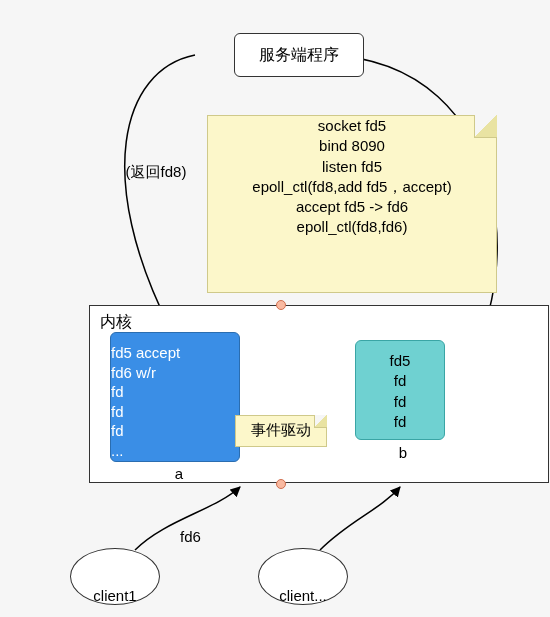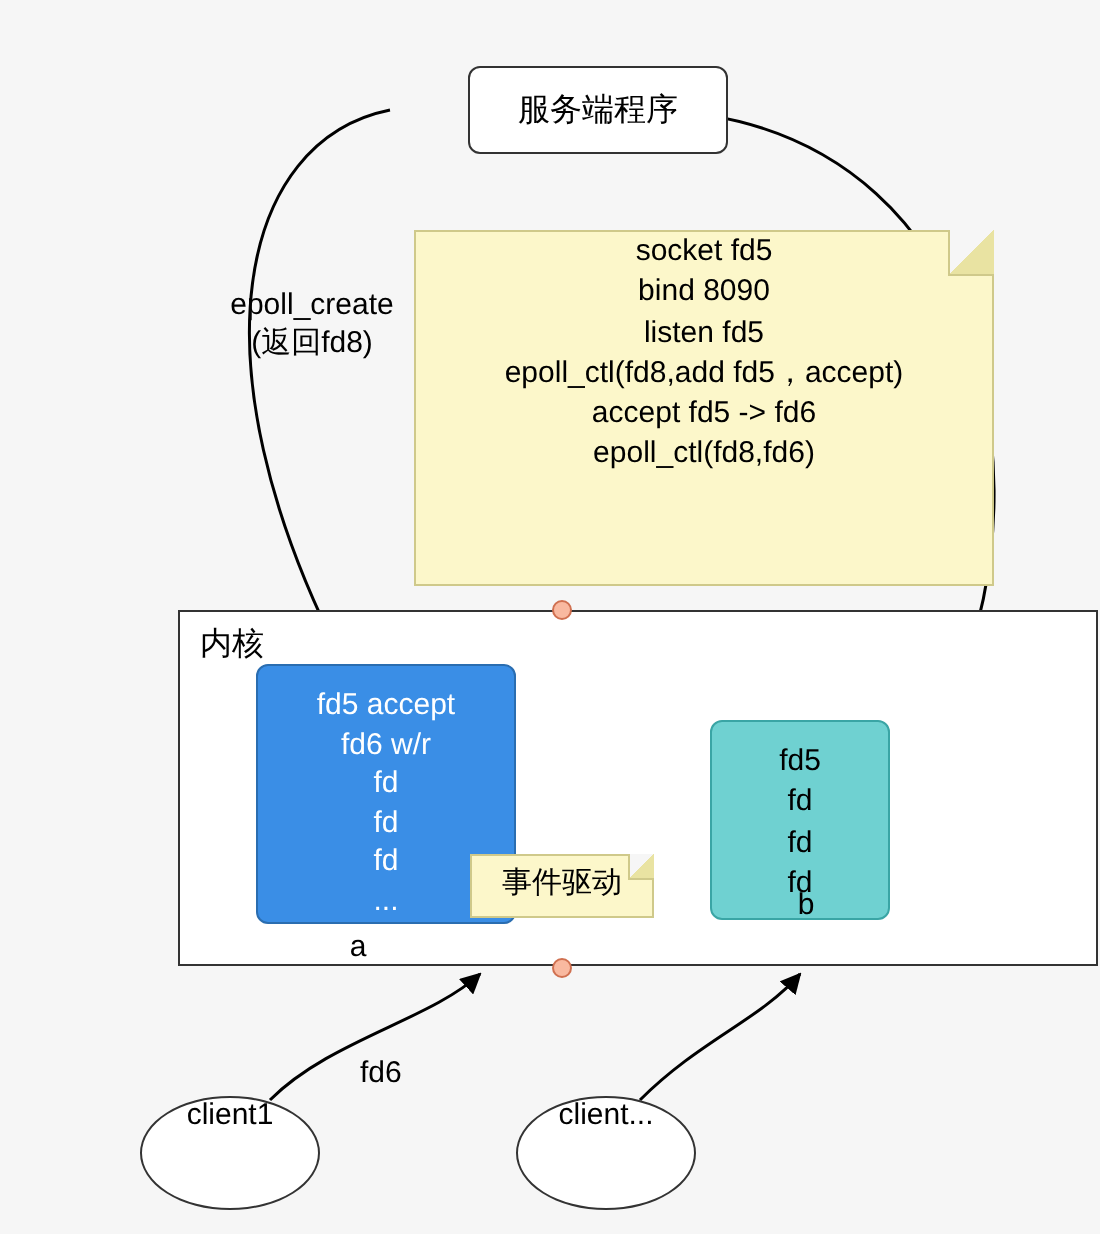--- a/index.html
+++ b/index.html
@@ -51,80 +51,78 @@
 
   .tag-note {
     position:absolute;
     left: 235px; top: 415px;
     width: 90px; height: 30px;
     background: #fcf7ca;
     border: 1px solid #cfc98a;
     font-size: 15px;
     text-align:center;
     line-height:28px;
-    margin-top:12px;
   }
   .tag-note .fold {
     position:absolute; right:-1px; top:-1px;
     width:12px; height:12px;
     background: linear-gradient(135deg, #f6f6f6 0 49%, #e9e3a2 50% 100%);
     border-left:1px solid #cfc98a;
     border-bottom:1px solid #cfc98a;
   }
 
   .kernel-box { left: 50px; top:305px; width:460px; height:178px; border-radius:0; }
   .kernel-title { position:absolute; left:10px; top:6px; font-size:16px; }
 
   .port-dot { position:absolute; width:8px; height:8px; background:#f9b9a0; border:1px solid #d07050; border-radius:50%; }
 
   .blue-box {
     position:absolute;
-    left: 128px; top: 332px;
+    left: 110px; top: 332px;
     width: 130px; height: 130px;
     background:#3a8ee6;
     border:1px solid #2a6db0;
     border-radius:6px;
     color:#fff;
-    text-align:center;
+    text-align:left;
     font-size:15px;
     padding-top:10px;
     line-height:1.3;
     box-sizing:border-box;
   }
   .teal-box {
     position:absolute;
     left: 355px; top: 340px;
     width: 90px; height: 100px;
     background:#6fd1d1;
     border:1px solid #3aa5a5;
     border-radius:6px;
     color:#000;
     text-align:center;
     font-size:15px;
     padding-top:10px;
     line-height:1.35;
     box-sizing:border-box;
-    margin-top:20px;
   }
 
   .sub-label { position:absolute; font-size:15px; text-align:center; width:30px; }
   .sub-a { left:164px; top:465px; }
   .sub-b { left:388px; top:444px; }
 
   .edge-label { position:absolute; font-size:15px; color:#000; }
   .create-label { left:96px; top:144px; text-align:center; width:120px; line-height:1.25; }
   .fd6-label { left:180px; top:528px; }
 
   .circle {
     position:absolute;
     width:88px; height:55px;
     border:1px solid #333;
     border-radius:50%;
     background:#fff;
-    display:flex; align-items:flex-start; justify-content:center;
+    display:flex; align-items:flex-end; justify-content:center;
     font-size:15px;
   }
   .circle1 { left:70px; top:548px; }
   .circle2 { left:258px; top:548px; }
 </style>
 </head>
 <body>
 
 <div class="canvas">
 
@@ -154,21 +152,21 @@
     <div class="fold"></div>
     <div>socket fd5</div>
     <div>bind 8090</div>
     <div>listen fd5</div>
     <div>epoll_ctl(fd8,add fd5，accept)</div>
     <div>accept fd5  -&gt; fd6</div>
     <div>epoll_ctl(fd8,fd6)</div>
   </div>
 
   <div class="edge-label create-label">
-    <span>epoll_create</span><br>
+    <br>
     <span>(返回fd8)</span>
   </div>
 
   <div class="box kernel-box">
     <div class="kernel-title">内核</div>
   </div>
   <div class="port-dot" style="left:276px; top:300px;"></div>
   <div class="port-dot" style="left:276px; top:479px;"></div>
 
   <div class="blue-box">

